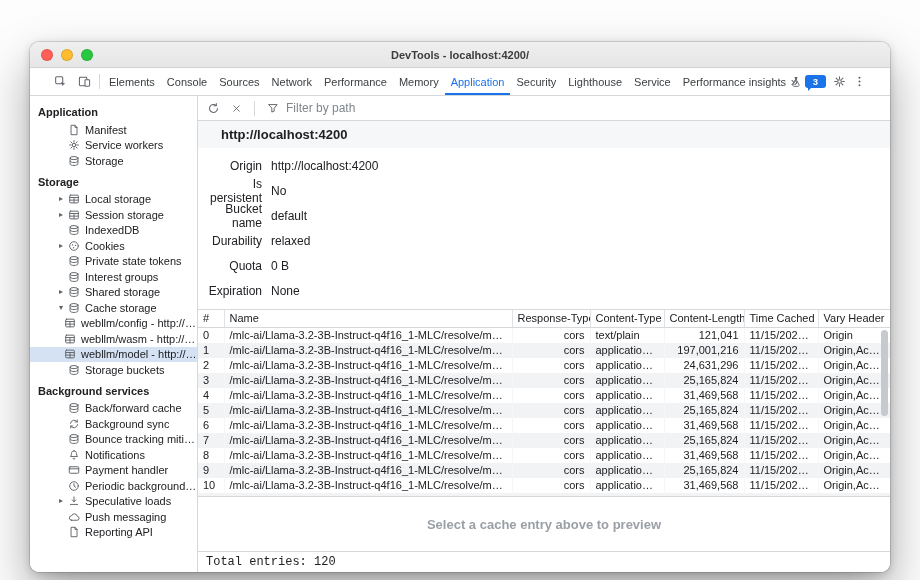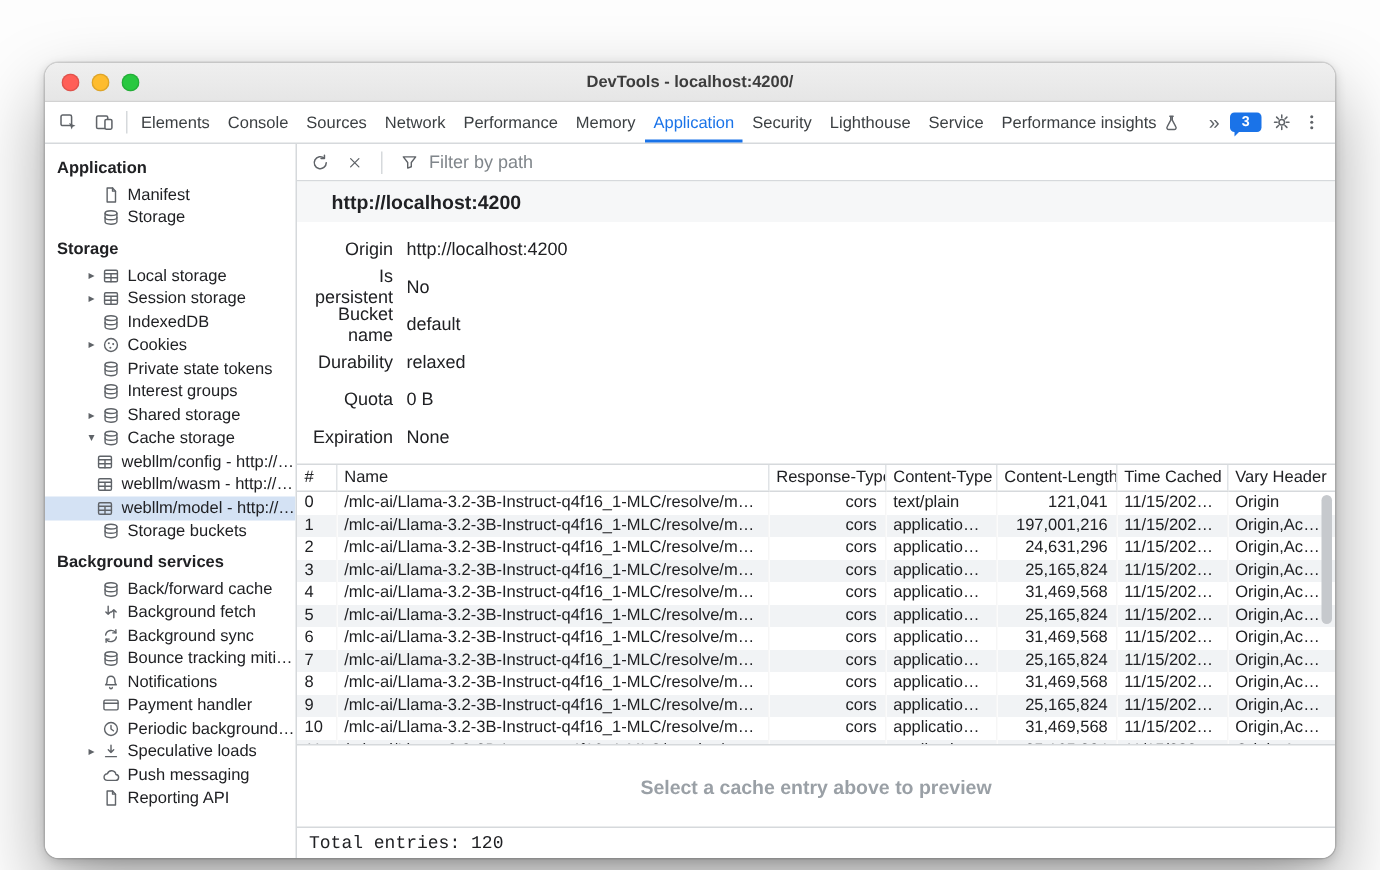--- a/index.html
+++ b/index.html
@@ -21,21 +21,21 @@
     box-shadow:0 22px 48px rgba(0,0,0,.35),0 2px 8px rgba(0,0,0,.18),0 0 0 1px rgba(0,0,0,.12);
   }
   
   .titlebar{height:26px;flex:none;background:linear-gradient(#efefef,#e6e6e6);border-bottom:1px solid #d2d2d2;
     position:relative;display:flex;align-items:center;justify-content:center;}
   .titlebar .title{font-size:11px;font-weight:700;color:#3d3d3d;}
   .lights{position:absolute;left:11px;top:0;height:100%;display:flex;align-items:center;gap:8px;}
   .light{width:12px;height:12px;border-radius:50%;border:1px solid rgba(0,0,0,.12);}
   .light.red{background:#ff5f57;} .light.yellow{background:#febc2e;} .light.green{background:#28c840;}
   
-  .tabbar{height:28px;flex:none;display:flex;align-items:stretch;border-bottom:1px solid var(--border);background:#fff;padding:0 3px;}
+  .tabbar{height:28px;flex:none;display:flex;align-items:stretch;border-bottom:1px solid var(--border);background:#fff;padding:0 18px;}
   .tbar-ic{width:24px;display:flex;align-items:center;justify-content:center;color:var(--icon);cursor:pointer;flex:none;}
   .vsep{width:1px;height:15px;background:var(--border);align-self:center;margin:0 3px;flex:none;}
   .tabs{display:flex;align-items:stretch;min-width:0;}
   .tab{display:flex;align-items:center;gap:4px;padding:0 6px;font-size:11px;color:#3c4043;cursor:pointer;white-space:nowrap;}
   .tab.active{color:var(--accent);box-shadow:inset 0 -2px 0 var(--accent);}
   .tab .tab-ic{display:flex;align-items:center;color:var(--icon);}
   .tab-controls{margin-left:auto;display:flex;align-items:center;gap:7px;padding-right:6px;flex:none;}
   .more{color:var(--icon);font-size:13px;cursor:pointer;line-height:1;}
   .badge{position:relative;background:var(--accent);color:#fff;border-radius:3px;min-width:21px;height:13px;
     display:flex;align-items:center;justify-content:center;font-size:9.5px;font-weight:700;cursor:pointer;}
@@ -179,20 +179,30 @@
                 <path d="M4 1.5h4.2L10.5 4v8.5h-6.5z"></path>
                 <path d="M8.2 1.5V4h2.3"></path>
               </svg>
             </span>
             <span class="sb-label">Manifest</span>
           </div>
           <div class="sb-item">
             <span class="arrow"></span>
             <span class="sb-ic">
               <svg viewBox="0 0 14 14" width="12" height="12" fill="none" stroke="currentColor" stroke-width="1.1" stroke-linecap="round" stroke-linejoin="round">
+                <circle cx="7" cy="7" r="2"></circle>
+                <path d="M7 1.8v1.9M7 10.3v1.9M1.8 7h1.9M10.3 7h1.9M3.3 3.3l1.4 1.4M9.3 9.3l1.4 1.4M10.7 3.3L9.3 4.7M4.7 9.3l-1.4 1.4"></path>
+              </svg>
+            </span>
+            <span class="sb-label">Service workers</span>
+          </div>
+          <div class="sb-item">
+            <span class="arrow"></span>
+            <span class="sb-ic">
+              <svg viewBox="0 0 14 14" width="12" height="12" fill="none" stroke="currentColor" stroke-width="1.1" stroke-linecap="round" stroke-linejoin="round">
                 <ellipse cx="7" cy="3.6" rx="4.6" ry="1.8"></ellipse>
                 <path d="M2.4 3.6v6.8c0 1 2.1 1.8 4.6 1.8s4.6-.8 4.6-1.8V3.6"></path>
                 <path d="M2.4 7c0 1 2.1 1.8 4.6 1.8S11.6 8 11.6 7"></path>
               </svg>
             </span>
             <span class="sb-label">Storage</span>
           </div>
         </div>
         <div class="sb-section">
           <div class="sb-header">Storage</div>
@@ -330,30 +340,20 @@
           <div class="sb-item">
             <span class="arrow"></span>
             <span class="sb-ic">
               <svg viewBox="0 0 14 14" width="12" height="12" fill="none" stroke="currentColor" stroke-width="1.1" stroke-linecap="round" stroke-linejoin="round">
                 <ellipse cx="7" cy="3.6" rx="4.6" ry="1.8"></ellipse>
                 <path d="M2.4 3.6v6.8c0 1 2.1 1.8 4.6 1.8s4.6-.8 4.6-1.8V3.6"></path>
                 <path d="M2.4 7c0 1 2.1 1.8 4.6 1.8S11.6 8 11.6 7"></path>
               </svg>
             </span>
             <span class="sb-label">Back/forward cache</span>
-          </div>
-          <div class="sb-item">
-            <span class="arrow"></span>
-            <span class="sb-ic">
-              <svg viewBox="0 0 14 14" width="12" height="12" fill="none" stroke="currentColor" stroke-width="1.1" stroke-linecap="round" stroke-linejoin="round">
-                <path d="M4.8 2.5v6.3M4.8 8.8 3 7M4.8 8.8 6.6 7"></path>
-                <path d="M9.2 11.5V5.2M9.2 5.2 7.4 7M9.2 5.2 11 7"></path>
-              </svg>
-            </span>
-            <span class="sb-label">Background fetch</span>
           </div>
           <div class="sb-item">
             <span class="arrow"></span>
             <span class="sb-ic">
               <svg viewBox="0 0 14 14" width="12" height="12" fill="none" stroke="currentColor" stroke-width="1.1" stroke-linecap="round" stroke-linejoin="round">
                 <path d="M10.8 4.6A4.4 4.4 0 0 0 2.8 6.3"></path>
                 <path d="M3.2 9.4a4.4 4.4 0 0 0 8-1.7"></path>
                 <path d="M10.8 2.2v2.4H8.4"></path>
                 <path d="M3.2 11.8V9.4h2.4"></path>
               </svg>

